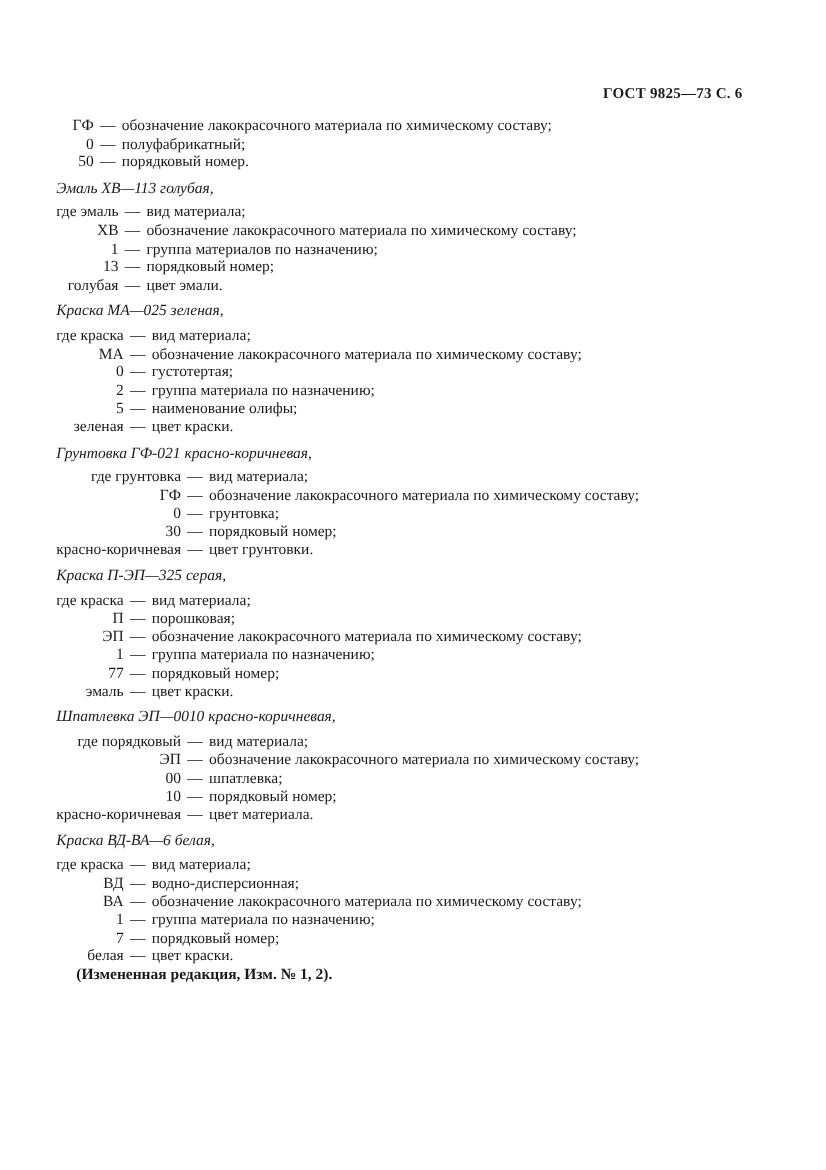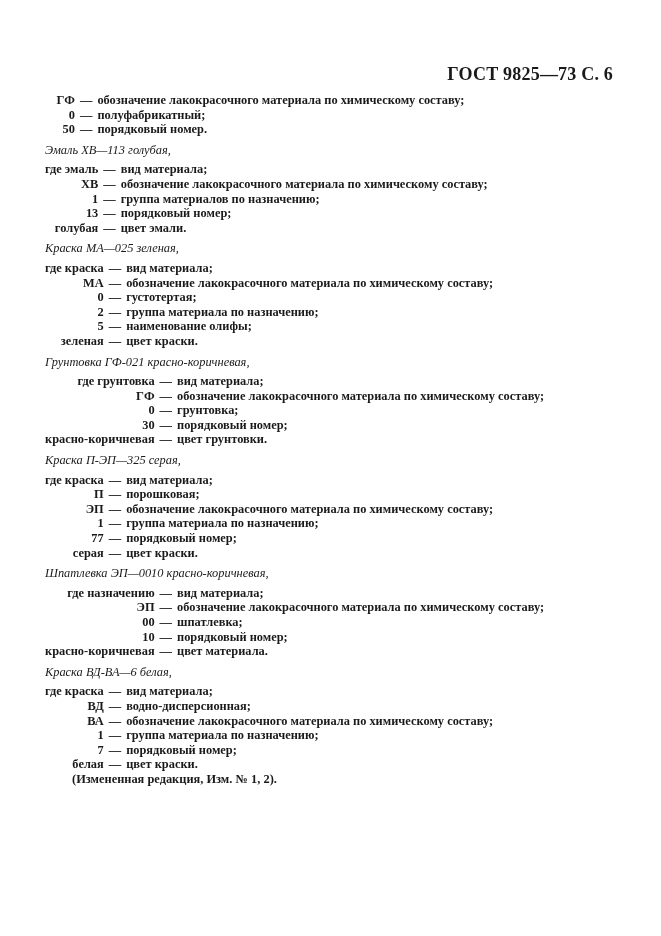--- a/index.html
+++ b/index.html
@@ -18,62 +18,61 @@
     overflow: hidden;
   }
   .page {
     position: absolute;
     inset: 0;
     background: #ffffff;
   }
   .running-header {
     position: absolute;
     top: 67px;
-    right: 48px;
+    right: 67px;
     font-weight: bold;
-    font-size: 18px;
+    font-size: 12px;
     white-space: nowrap;
     letter-spacing: 0.2px;
   }
   .content {
     position: absolute;
     top: 93px;
     left: 45px;
     width: 545px;
   }
   .example-heading {
     text-align: left;
     font-style: italic;
     margin: 6px 0 5px 0;
     white-space: nowrap;
   }
   .block {
     display: table;
     border-collapse: collapse;
-    font-weight: bold;
   }
   .row { display: table-row; }
   .cell {
     display: table-cell;
     white-space: nowrap;
     vertical-align: top;
   }
   .term { text-align: right; }
   .dash { padding: 0 5px; }
   
   .block-0 .term { min-width: 30px; }
   .block-1 .term { min-width: 46px; }
   .block-2 .term { min-width: 48px; }
   .block-3 .term { min-width: 68px; text-align: right; }
   .block-4 .term { min-width: 48px; }
   .block-5 .term { min-width: 68px; }
   .block-6 .term { min-width: 48px; }
   .amend-note {
     font-weight: bold;
-    margin-left: 27px;
+    margin-left: 16px;
     white-space: nowrap;
   }
 </style>
 </head>
 <body>
 
 <div class="page">
 
   <div class="running-header">ГОСТ 9825—73 С. 6</div>
 
@@ -206,29 +205,29 @@
             <span class="cell term">1</span>
             <span class="cell dash">—</span>
             <span class="cell desc">группа материала по назначению;</span>
           </div>
           <div class="row">
             <span class="cell term">77</span>
             <span class="cell dash">—</span>
             <span class="cell desc">порядковый номер;</span>
           </div>
           <div class="row">
-            <span class="cell term">серая</span>
+            <span class="cell term">эмаль</span>
             <span class="cell dash">—</span>
             <span class="cell desc">цвет краски.</span>
           </div>
         </div>
         <div class="example-heading">Шпатлевка ЭП—0010 красно-коричневая,</div>
         <div class="block block-5">
           <div class="row">
-            <span class="cell term">где назначению</span>
+            <span class="cell term">где порядковый</span>
             <span class="cell dash">—</span>
             <span class="cell desc">вид материала;</span>
           </div>
           <div class="row">
             <span class="cell term">ЭП</span>
             <span class="cell dash">—</span>
             <span class="cell desc">обозначение лакокрасочного материала по химическому составу;</span>
           </div>
           <div class="row">
             <span class="cell term">00</span>

